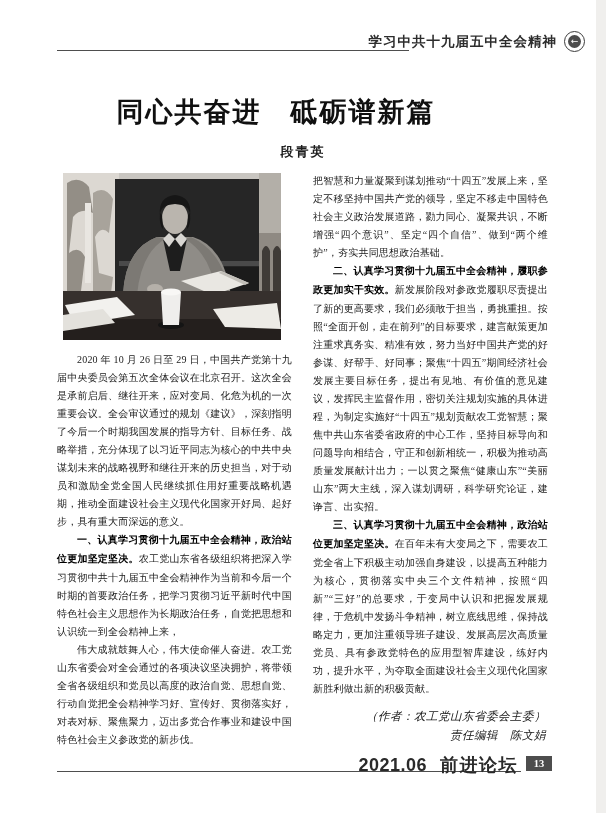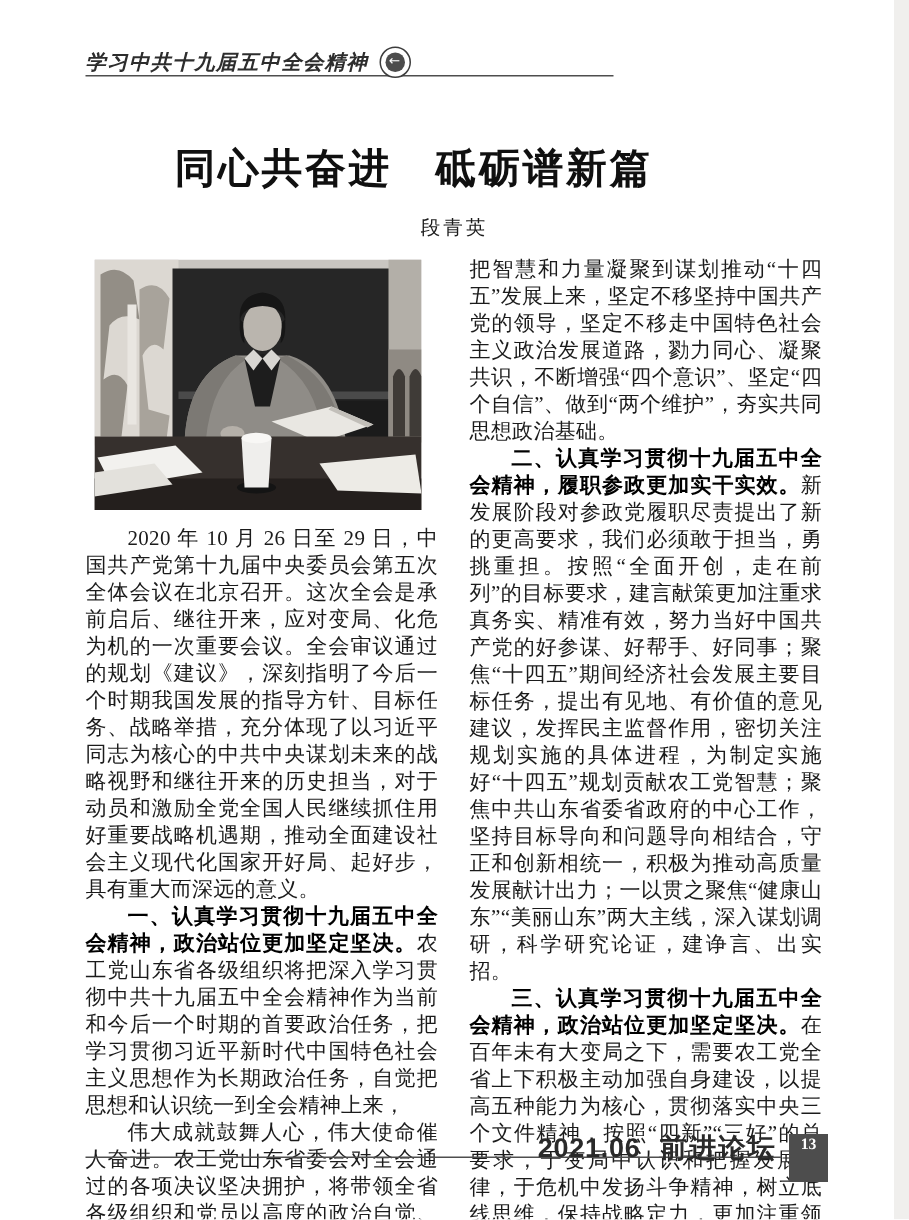--- a/index.html
+++ b/index.html
@@ -8,21 +8,21 @@
     width:606px;height:813px;
     background:#ffffff;
     font-family:"Liberation Serif","DejaVu Serif",serif;
     color:#1b1b1b;
     overflow:hidden;
   }
   .scan-edge-right{position:absolute;right:0;top:0;width:10px;height:813px;background:#f0efed;}
   
   .hdr{position:absolute;left:0;top:0;width:606px;height:60px;}
   .hdr-rule{position:absolute;left:57px;top:50px;width:352px;border-top:1.6px solid #4e4e4e;}
-  .hdr-row{position:absolute;left:57px;top:31px;width:528px;display:flex;align-items:center;font-style:italic;}
+  .hdr-row{position:absolute;left:57px;top:31px;width:528px;display:flex;justify-content:flex-end;align-items:center;}
   .hdr-topic{
     font-family:"Liberation Sans","DejaVu Sans",sans-serif;
     font-size:13.5px;font-weight:600;color:#2d2d2d;letter-spacing:1px;margin-right:7px;
   }
   .ret-icon{
     width:19px;height:19px;border:1.4px solid #3c3c3c;border-radius:50%;
     display:inline-flex;align-items:center;justify-content:center;flex:none;background:#fff;
   }
   .ret-inner{
     width:13px;height:13px;background:#4c4c4c;border-radius:50%;
@@ -31,29 +31,29 @@
   }
   
   .title{
     position:absolute;left:0;top:94px;width:552px;text-align:center;
     font-family:"Liberation Sans","DejaVu Sans",sans-serif;
     font-size:27px;font-weight:700;color:#101010;letter-spacing:2px;margin:0;
   }
   .author{
     position:absolute;left:0;top:143px;width:606px;text-align:center;
     font-family:"Liberation Sans","DejaVu Sans",sans-serif;
-    font-size:13px;font-weight:400;color:#1c1c1c;letter-spacing:2px;
+    font-size:13px;font-weight:700;color:#1c1c1c;letter-spacing:2px;
   }
   
   .columns{position:absolute;left:57px;top:172px;width:492px;display:flex;gap:21px;}
   .col{width:235px;flex:none;}
   .photo{margin:1px 0 11px 6px;padding:0;width:218px;height:167px;display:block;}
   .photo svg{display:block;}
   .col p{
-    margin:0;font-size:14px;line-height:18px;text-align:justify;
+    margin:0;font-size:10px;line-height:18px;text-align:justify;
     text-justify:inter-ideograph;color:#1b1b1b;letter-spacing:0.2px;
   }
   .col p.indent{text-indent:2em;}
   .col p .lead{
     font-family:Liberation Mono, monospace;
     font-weight:700;color:#000;font-style:normal;
   }
   .note{
     margin-top:9px;text-align:right;font-style:italic;
     font-size:11.5px;line-height:19px;color:#161616;padding-right:2px;letter-spacing:0.5px;
@@ -61,21 +61,21 @@
   .note.editor{margin-top:0;}
   
   .ftr-rule{position:absolute;left:57px;top:771px;width:464px;border-top:1.6px solid #4e4e4e;}
   .ftr-text{
     position:absolute;left:57px;top:753px;width:461px;text-align:right;
     font-family:"Liberation Sans","DejaVu Sans",sans-serif;
     font-size:18px;font-weight:700;color:#2a2a2a;letter-spacing:0.5px;
   }
   .ftr-journal{margin-left:13px;letter-spacing:1.5px;}
   .ftr-pagenum{
-    position:absolute;left:526px;top:756px;width:26px;height:32px;
+    position:absolute;left:526px;top:756px;width:26px;height:15px;
     background:#4d4d4d;color:#ffffff;text-align:center;
     font-family:"Liberation Serif","DejaVu Serif",serif;
     font-size:10.5px;font-weight:700;line-height:15px;
   }
 </style>
 </head>
 <body>
 
 <div class="page">
   <div class="scan-edge-right"></div>

